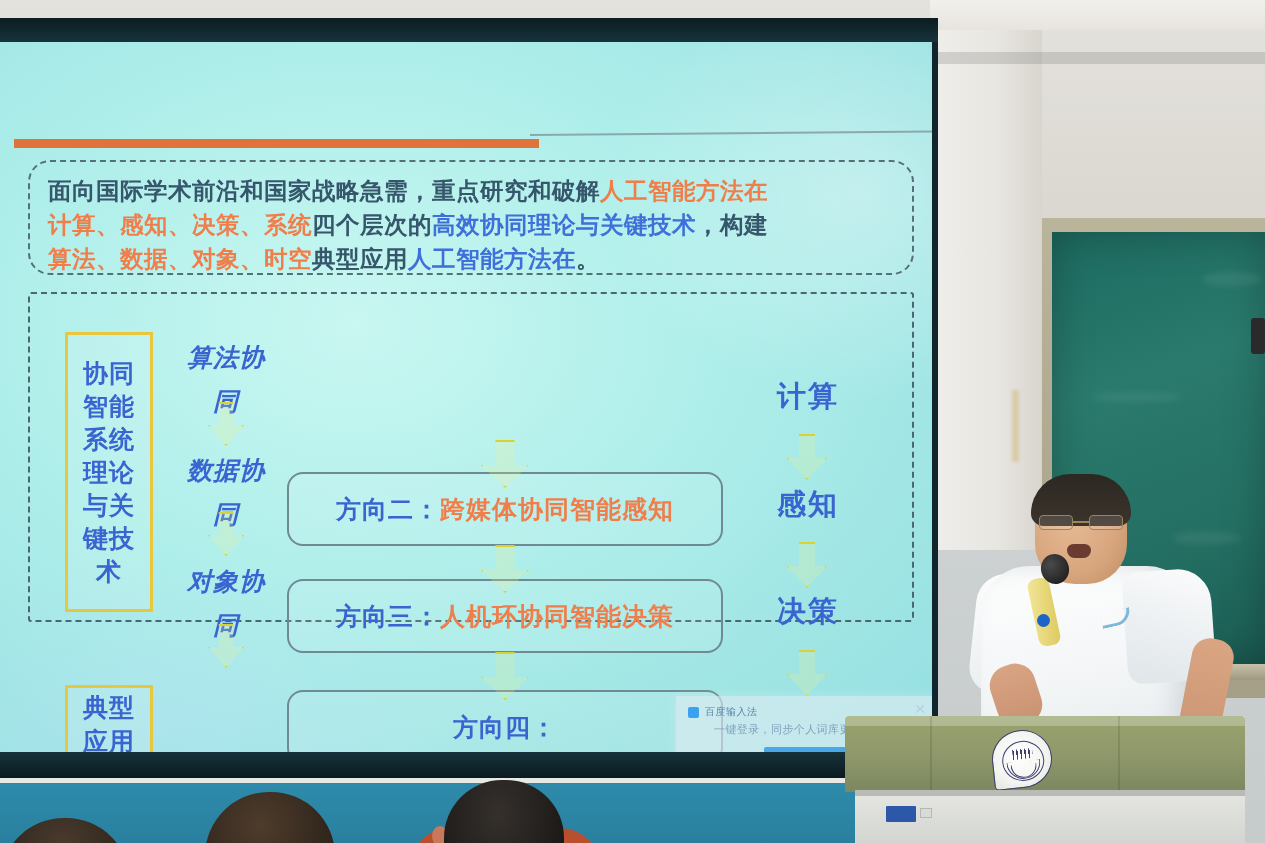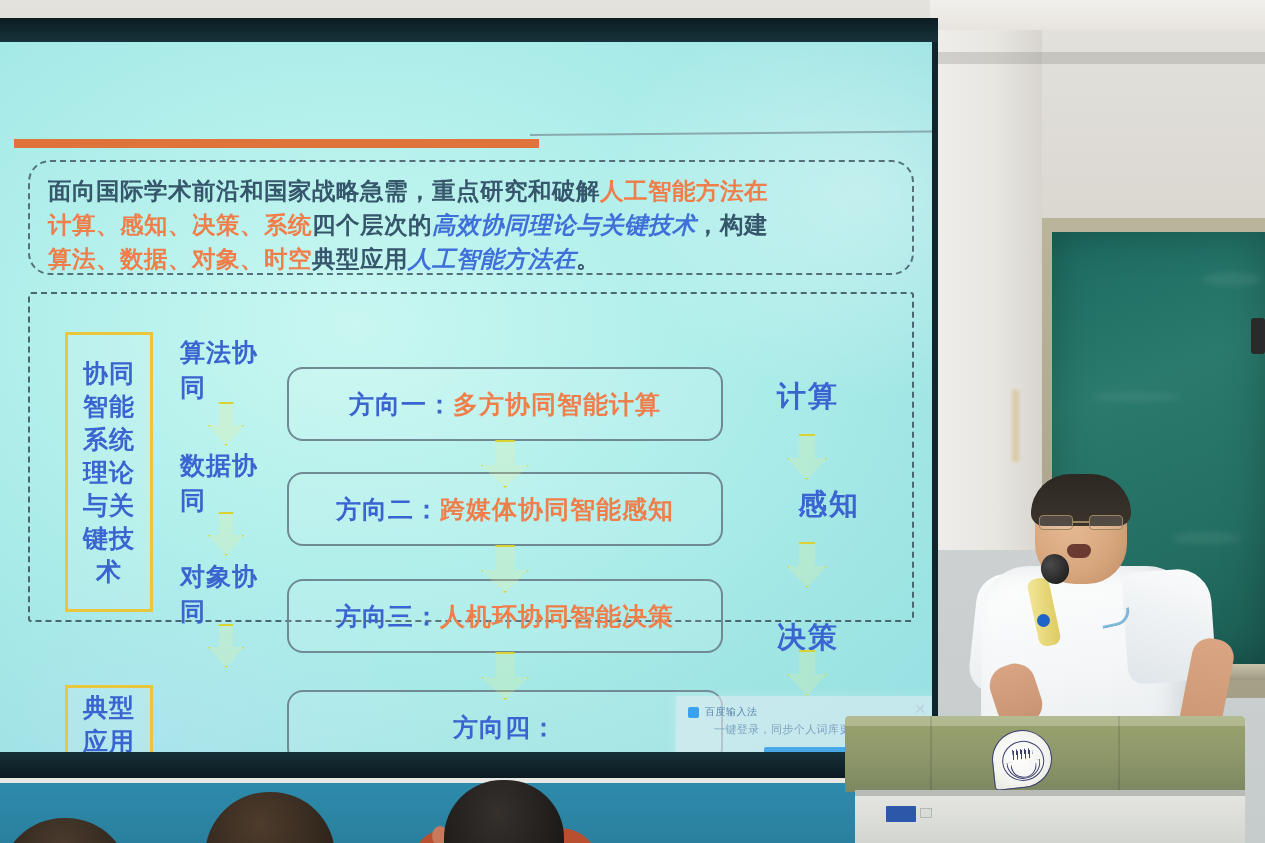--- a/index.html
+++ b/index.html
@@ -121,21 +121,21 @@
     position:absolute; left:28px; top:118px; width:886px; height:115px;
     border: 2.5px dashed #55707a; border-radius:22px;
     padding: 12px 16px 0 18px;
   }
   .para-line {
     font-size:23.5px; font-weight:bold; line-height:34px;
     color:#2b5d82; letter-spacing:0.5px; white-space:nowrap;
   }
   .t-dark { color:#35566b; }
   .t-orange { color:#ef7e4b; }
-  .t-blue { color:#3f6fd8;font-style:italic; }
+  .t-blue { color:#3f6fd8; }
 
   
   .main-dashed {
     position:absolute; left:28px; top:250px; width:886px; height:330px;
     border:2.5px dashed #4a6670; border-radius:3px;
   }
 
   
   .left-box {
     position:absolute; border:3px solid #e8c73e; background: rgba(255,255,255,0.12);
@@ -145,23 +145,24 @@
   .left-box-2 { left:65px; top:643px; width:88px; height:78px; }
   .vtext {
     font-size:25px; font-weight:bold; color:#3a64d0; line-height:33px;
     text-align:center; letter-spacing:1px;
     width:62px; word-break: break-all;
   }
   .vtext-2 { font-size:25px; line-height:34px; }
 
   
   .mid-label {
-    position:absolute; width:92px; text-align:left;
-    font-size:25px; font-weight:bold; color:#3a64d0; line-height:35px;
+    position:absolute; width:92px; text-align:center;
+    font-size:25px; font-weight:bold; color:#3a64d0; line-height:44px;
     letter-spacing:1px;
+    font-style:italic;
   }
   .ml1 { left:180px; top:293px; }
   .ml2 { left:180px; top:406px; }
   .ml3 { left:180px; top:517px; }
   .ml4 { left:180px; top:645px; }
 
   
   .arrow {
     position:absolute; width:36px; height:44px;
     background: rgba(240,240,140,0.22);
@@ -191,21 +192,21 @@
   }
   .dir-value {
     font-size:25px; font-weight:bold; color:#ef7e4b; letter-spacing:1px;
   }
 
   
   .right-label {
     position:absolute; left:756px; width:104px; text-align:center;
     font-size:29px; font-weight:bold; color:#3a64d0; letter-spacing:2px;
   }
-  .rl1 { top:335px; } .rl2 { top:443px;text-align:right; } .rl3 { top:576px; }
+  .rl1 { top:335px; } .rl2 { top:443px; } .rl3 { top:550px; }
 
   
   .ime-popup {
     position:absolute; left:676px; top:654px; width:260px; height:93px;
     background: rgba(226,236,244,0.60);
     box-shadow: 0 0 10px rgba(255,255,255,0.25);
   }
   .ime-header { position:absolute; left:12px; top:9px; display:flex; align-items:center; gap:6px; }
   .ime-logo { width:11px; height:11px; background:#3aa0f0; border-radius:2px; }
   .ime-title { font-size:10px; color:#5a86ad; letter-spacing:0.5px; }
@@ -453,24 +454,20 @@
   </div>
 
   <div class="mid-label ml1">算法协同</div>
   <div class="mid-label ml2">数据协同</div>
   <div class="mid-label ml3">对象协同</div>
 
   <div class="arrow arrow-mid am1"></div>
   <div class="arrow arrow-mid am2"></div>
   <div class="arrow arrow-mid am3"></div>
 
-  <div class="dir-box db1">
-    <span class="dir-label">方向一：</span>
-      <span class="dir-value">多方协同智能计算</span>
-  </div>
   <div class="dir-box db2">
     <span class="dir-label">方向二：</span>
       <span class="dir-value">跨媒体协同智能感知</span>
   </div>
   <div class="dir-box db3">
     <span class="dir-label">方向三：</span>
       <span class="dir-value">人机环协同智能决策</span>
   </div>
   <div class="dir-box db4">
     <span class="dir-label">方向四：</span>

